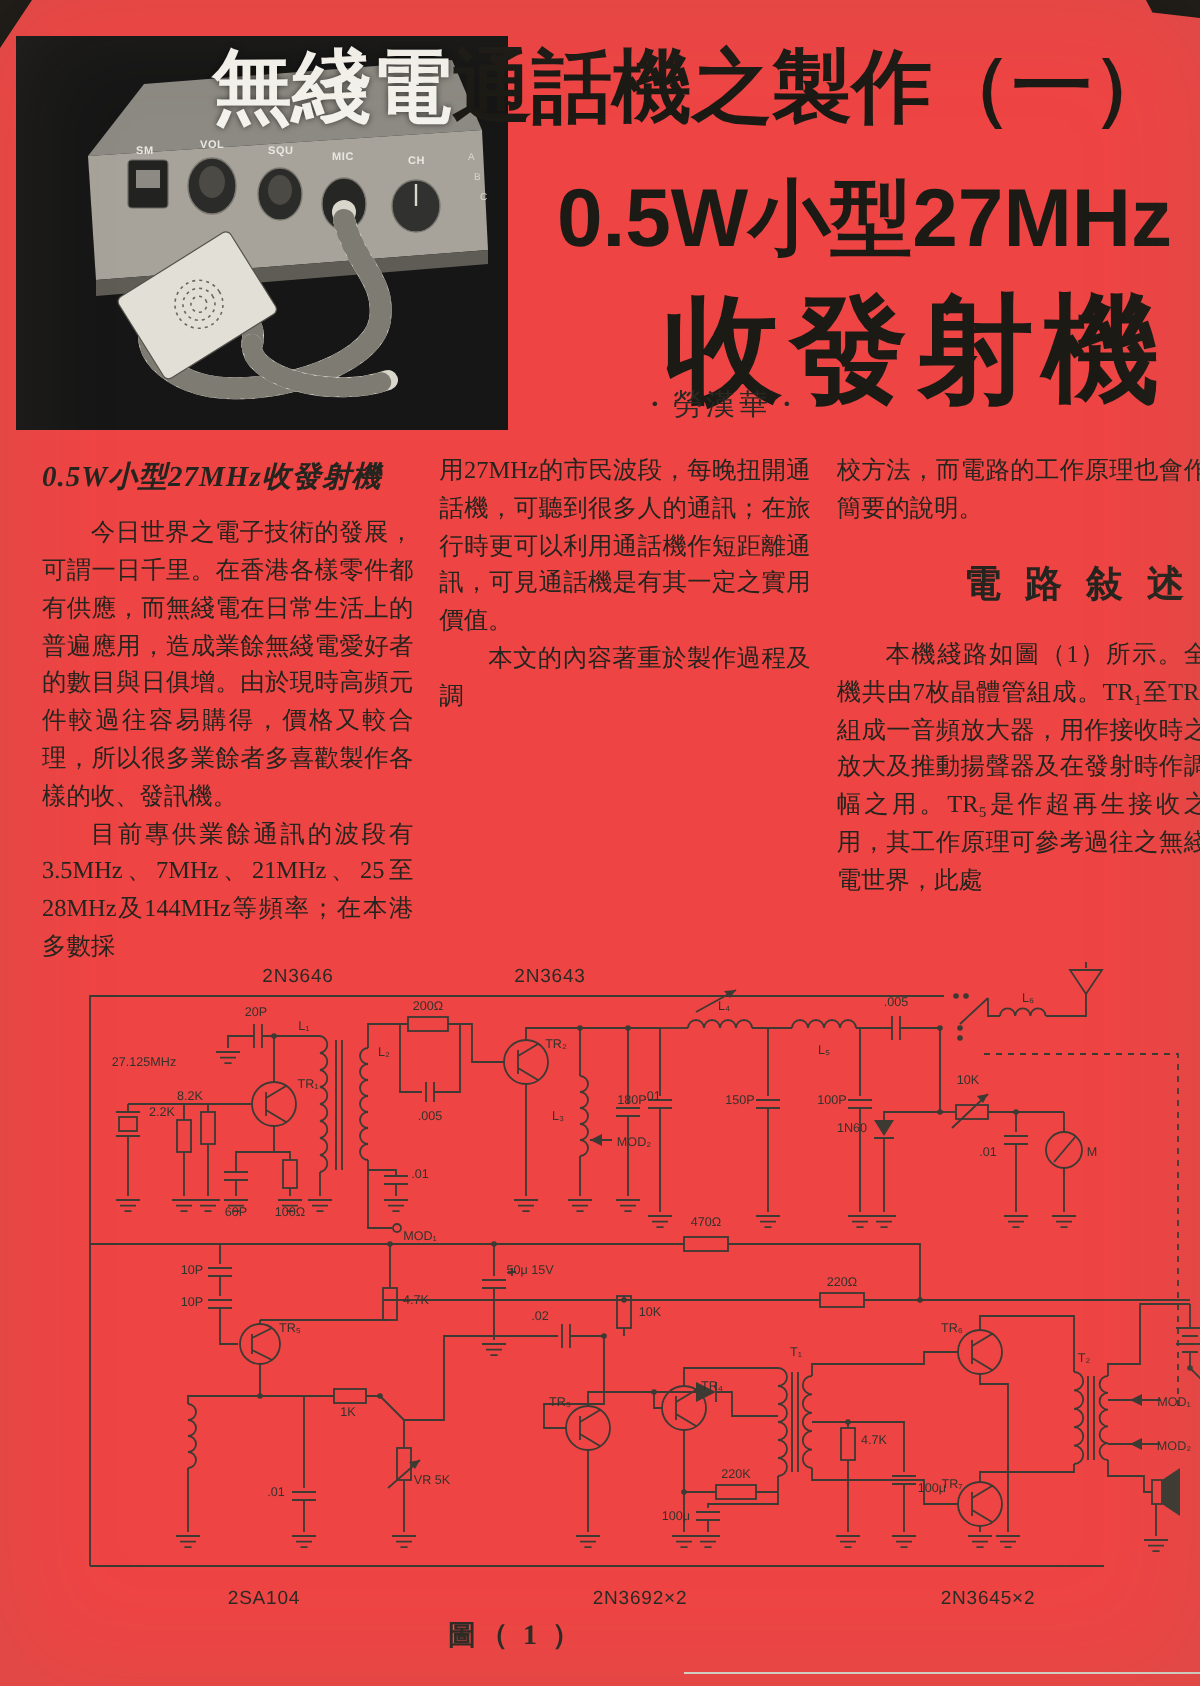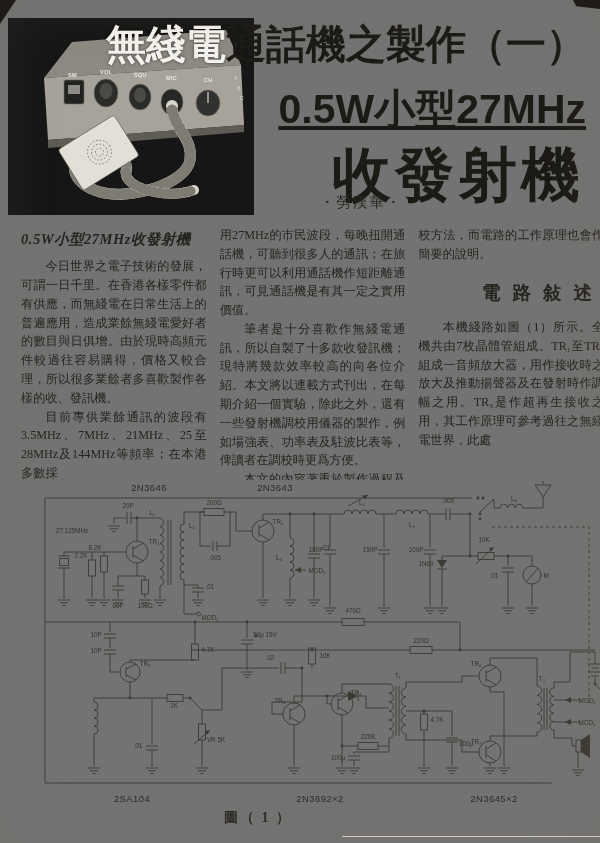--- a/index.html
+++ b/index.html
@@ -1,17 +1,17 @@
 <!DOCTYPE html>
 <html><head>
 <meta charset="utf-8">
 <style>
   html,body{margin:0;padding:0;background:#888;}
   .page{position:relative;width:600px;height:843px;margin:0 auto;overflow:hidden;
-        background:#737373;
+        background:#ef4444;
         font-family:"Liberation Serif","DejaVu Serif",serif;color:#26241e;}
   .page::after{content:"";position:absolute;inset:0;pointer-events:none;
         box-shadow:inset 0 0 60px rgba(120,110,90,.18);}
   
   .artifact-tl{position:absolute;left:0;top:0;width:0;height:0;
         border-top:24px solid #14120f;border-right:16px solid transparent;}
   .artifact-tr{position:absolute;right:0;top:0;width:27px;height:9px;background:#14120f;
         clip-path:polygon(0 0,100% 0,100% 100%,12% 70%);}
   .artifact-bline{position:absolute;left:342px;top:836px;width:258px;height:1px;background:#d8d4cb;}
 
@@ -19,21 +19,21 @@
   .photo{position:absolute;left:8px;top:18px;width:246px;height:197px;background:#141414;}
   .photo svg{display:block;}
 
   
   .title1{position:absolute;left:106px;top:22px;white-space:nowrap;
         font-family:"Liberation Sans","DejaVu Sans",sans-serif;font-weight:bold;
         font-size:40px;line-height:1.1;letter-spacing:0;}
   .title1 .over-photo{color:#f4f2ec;text-shadow:0 0 3px rgba(0,0,0,.6);}
   .title1 .on-paper{color:#1c1a15;}
   .title2{position:absolute;right:14px;top:82px;white-space:nowrap;color:#1c1a15;
-        font-family:"Liberation Sans","DejaVu Sans",sans-serif;font-weight:bold;font-size:41px;text-decoration:underline;}
+        font-family:"Liberation Sans","DejaVu Sans",sans-serif;font-weight:bold;font-size:41px;}
   .title3{position:absolute;right:16px;top:136px;white-space:nowrap;color:#1c1a15;
         font-family:"Liberation Sans","DejaVu Sans",sans-serif;font-weight:bold;
         font-size:59px;letter-spacing:4px;}
   .author{position:absolute;left:320px;top:193px;font-size:14.5px;color:#2a2822;letter-spacing:2px;}
 
   
   .cols{position:absolute;left:21px;top:226px;width:583px;height:254px;
         display:flex;gap:13px;overflow:hidden;}
   .col{flex:1 1 0;min-width:0;text-align:justify;font-size:12.2px;line-height:1.54;}
   .col p{margin:0;}
@@ -132,21 +132,20 @@
   <div class="author">・勞漢華・</div>
 
   <div class="cols">
     <div class="col">
       <div class="col-head">0.5W小型27MHz收發射機</div>
       <p class="indent">今日世界之電子技術的發展，可謂一日千里。在香港各樣零件都有供應，而無綫電在日常生活上的普遍應用，造成業餘無綫電愛好者的數目與日俱增。由於現時高頻元件較過往容易購得，價格又較合理，所以很多業餘者多喜歡製作各樣的收、發訊機。</p>
       <p class="indent">目前專供業餘通訊的波段有3.5MHz、7MHz、21MHz、25至28MHz及144MHz等頻率；在本港多數採</p>
     </div>
     <div class="col">
       <p>用27MHz的市民波段，每晚扭開通話機，可聽到很多人的通訊；在旅行時更可以利用通話機作短距離通訊，可見通話機是有其一定之實用價值。</p>
-      <p class="indent">筆者是十分喜歡作無綫電通訊，所以自製了十多款收發訊機；現特將幾款效率較高的向各位介紹。本文將以連載方式刊出，在每期介紹一個實驗，除此之外，還有一些發射機調校用儀器的製作，例如場強表、功率表及駐波比表等，俾讀者在調校時更爲方便。</p>
       <p class="indent">本文的內容著重於製作過程及調</p>
     </div>
     <div class="col">
       <p>校方法，而電路的工作原理也會作簡要的說明。</p>
       <div class="circuit-head">電路敍述</div>
       <p class="indent">本機綫路如圖（1）所示。全機共由7枚晶體管組成。TR₁至TR₄組成一音頻放大器，用作接收時之放大及推動揚聲器及在發射時作調幅之用。TR₅是作超再生接收之用，其工作原理可參考過往之無綫電世界，此處</p>
     </div>
   </div>
 
   <div class="schematic">

